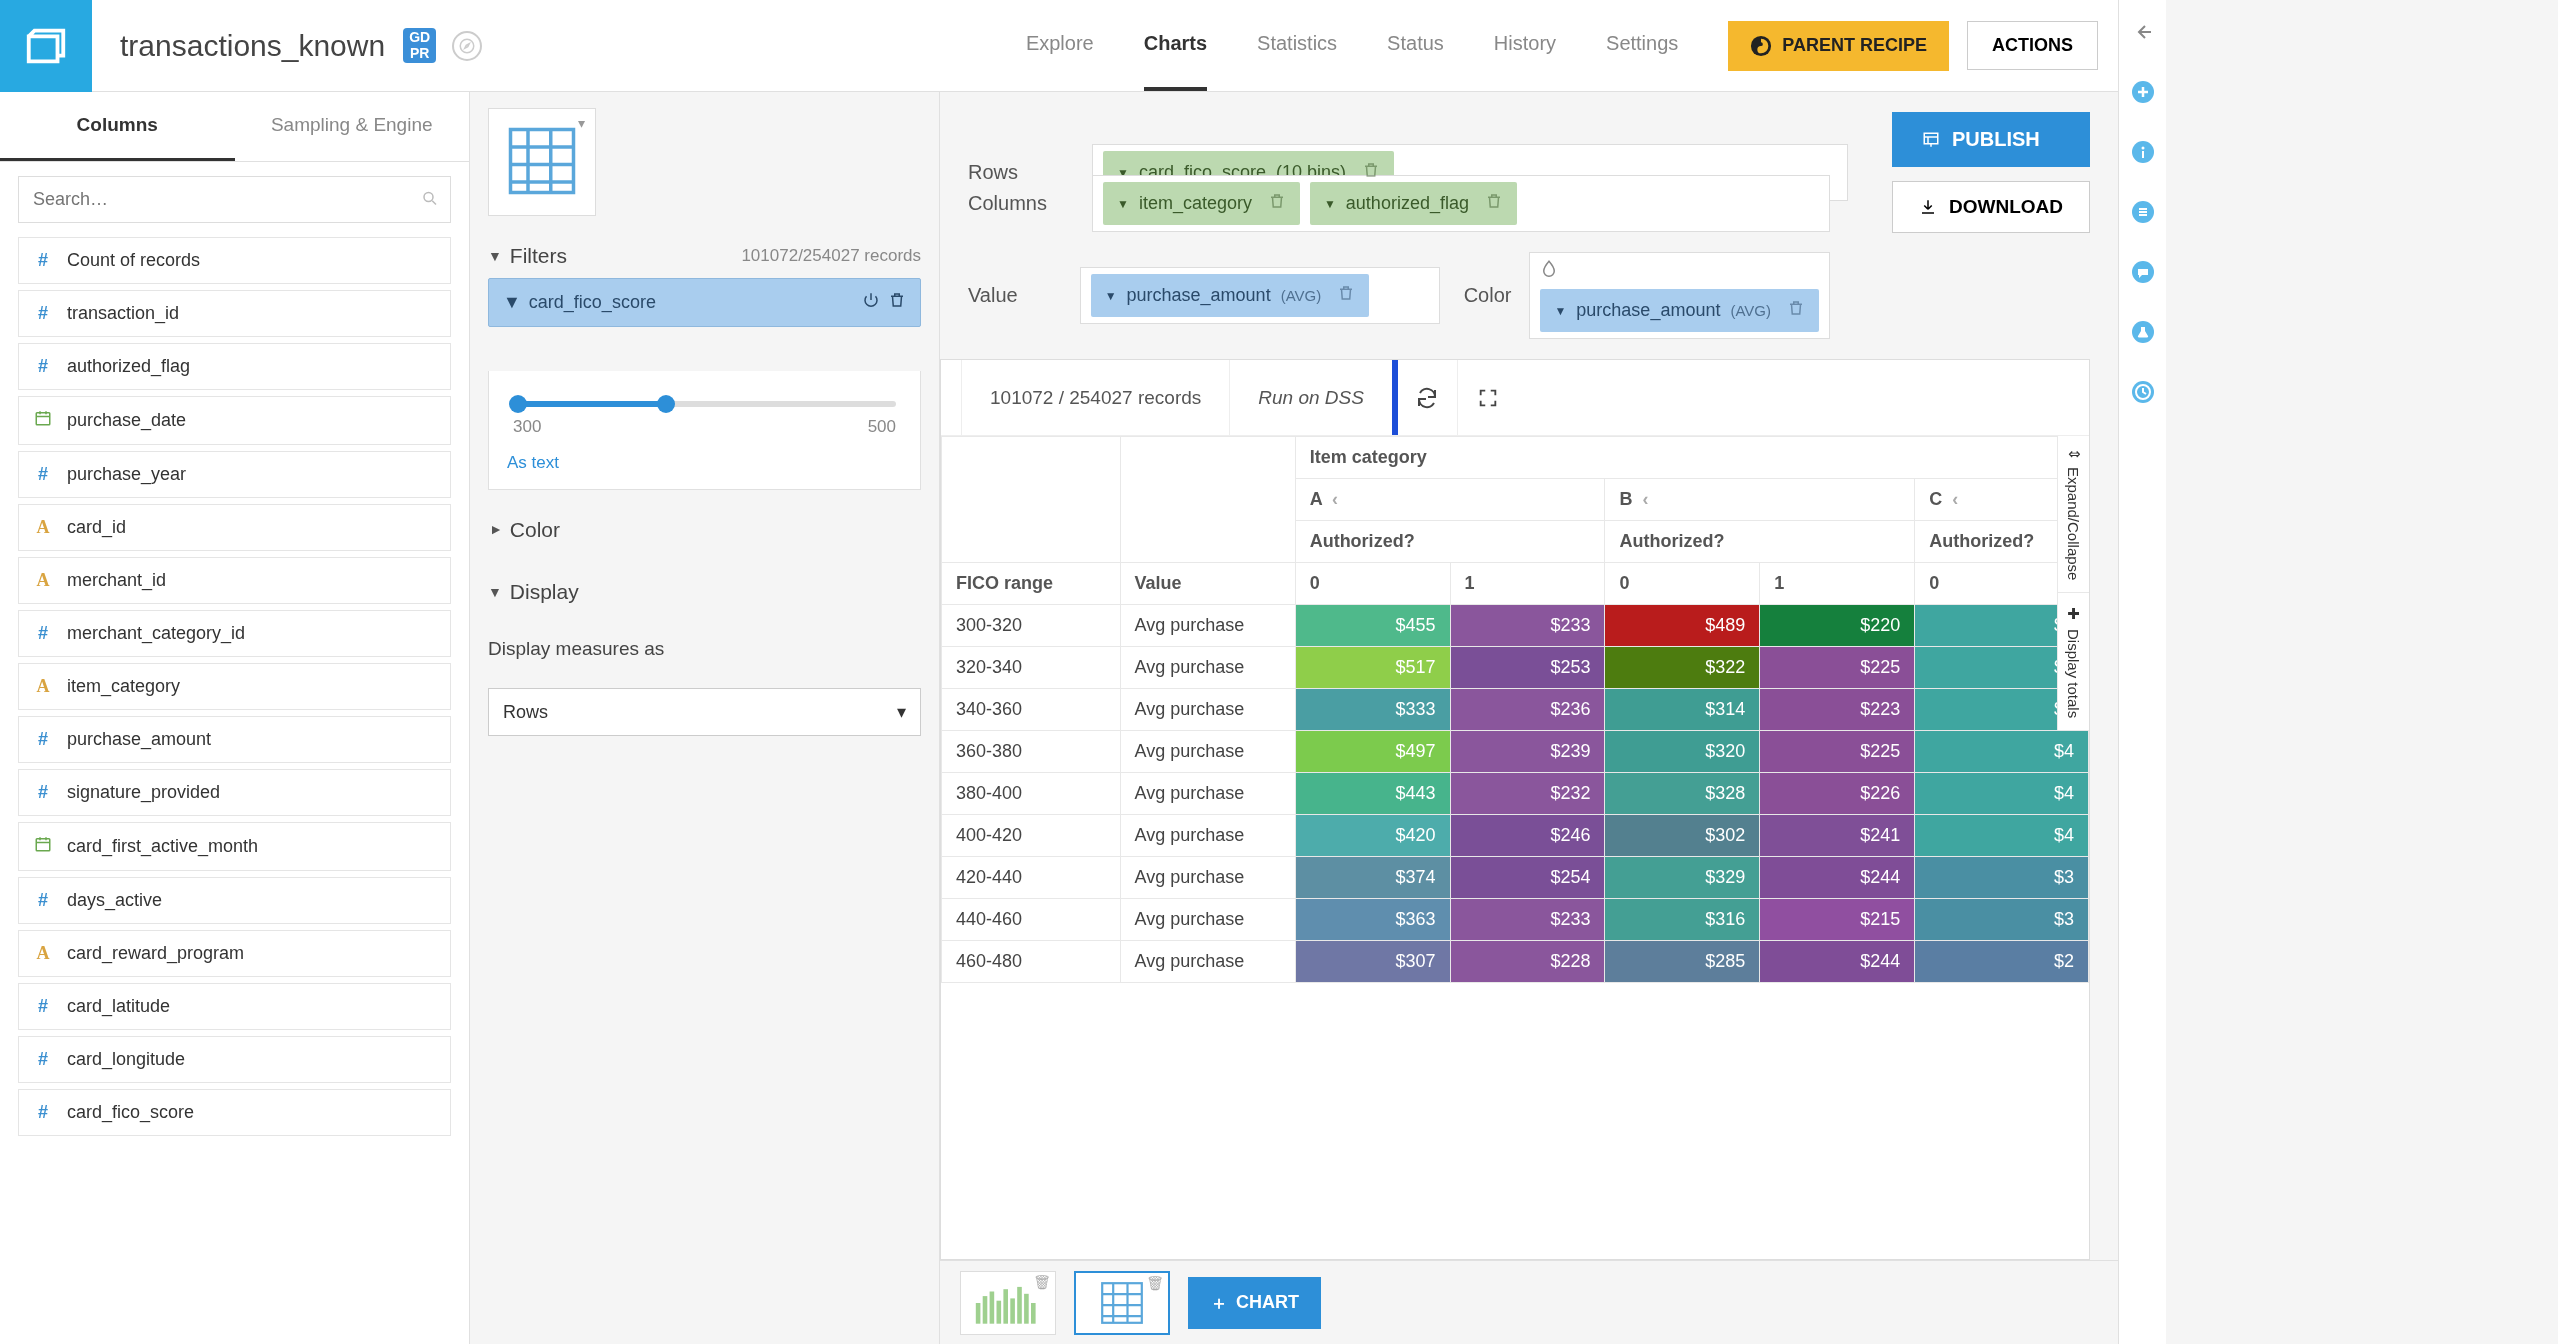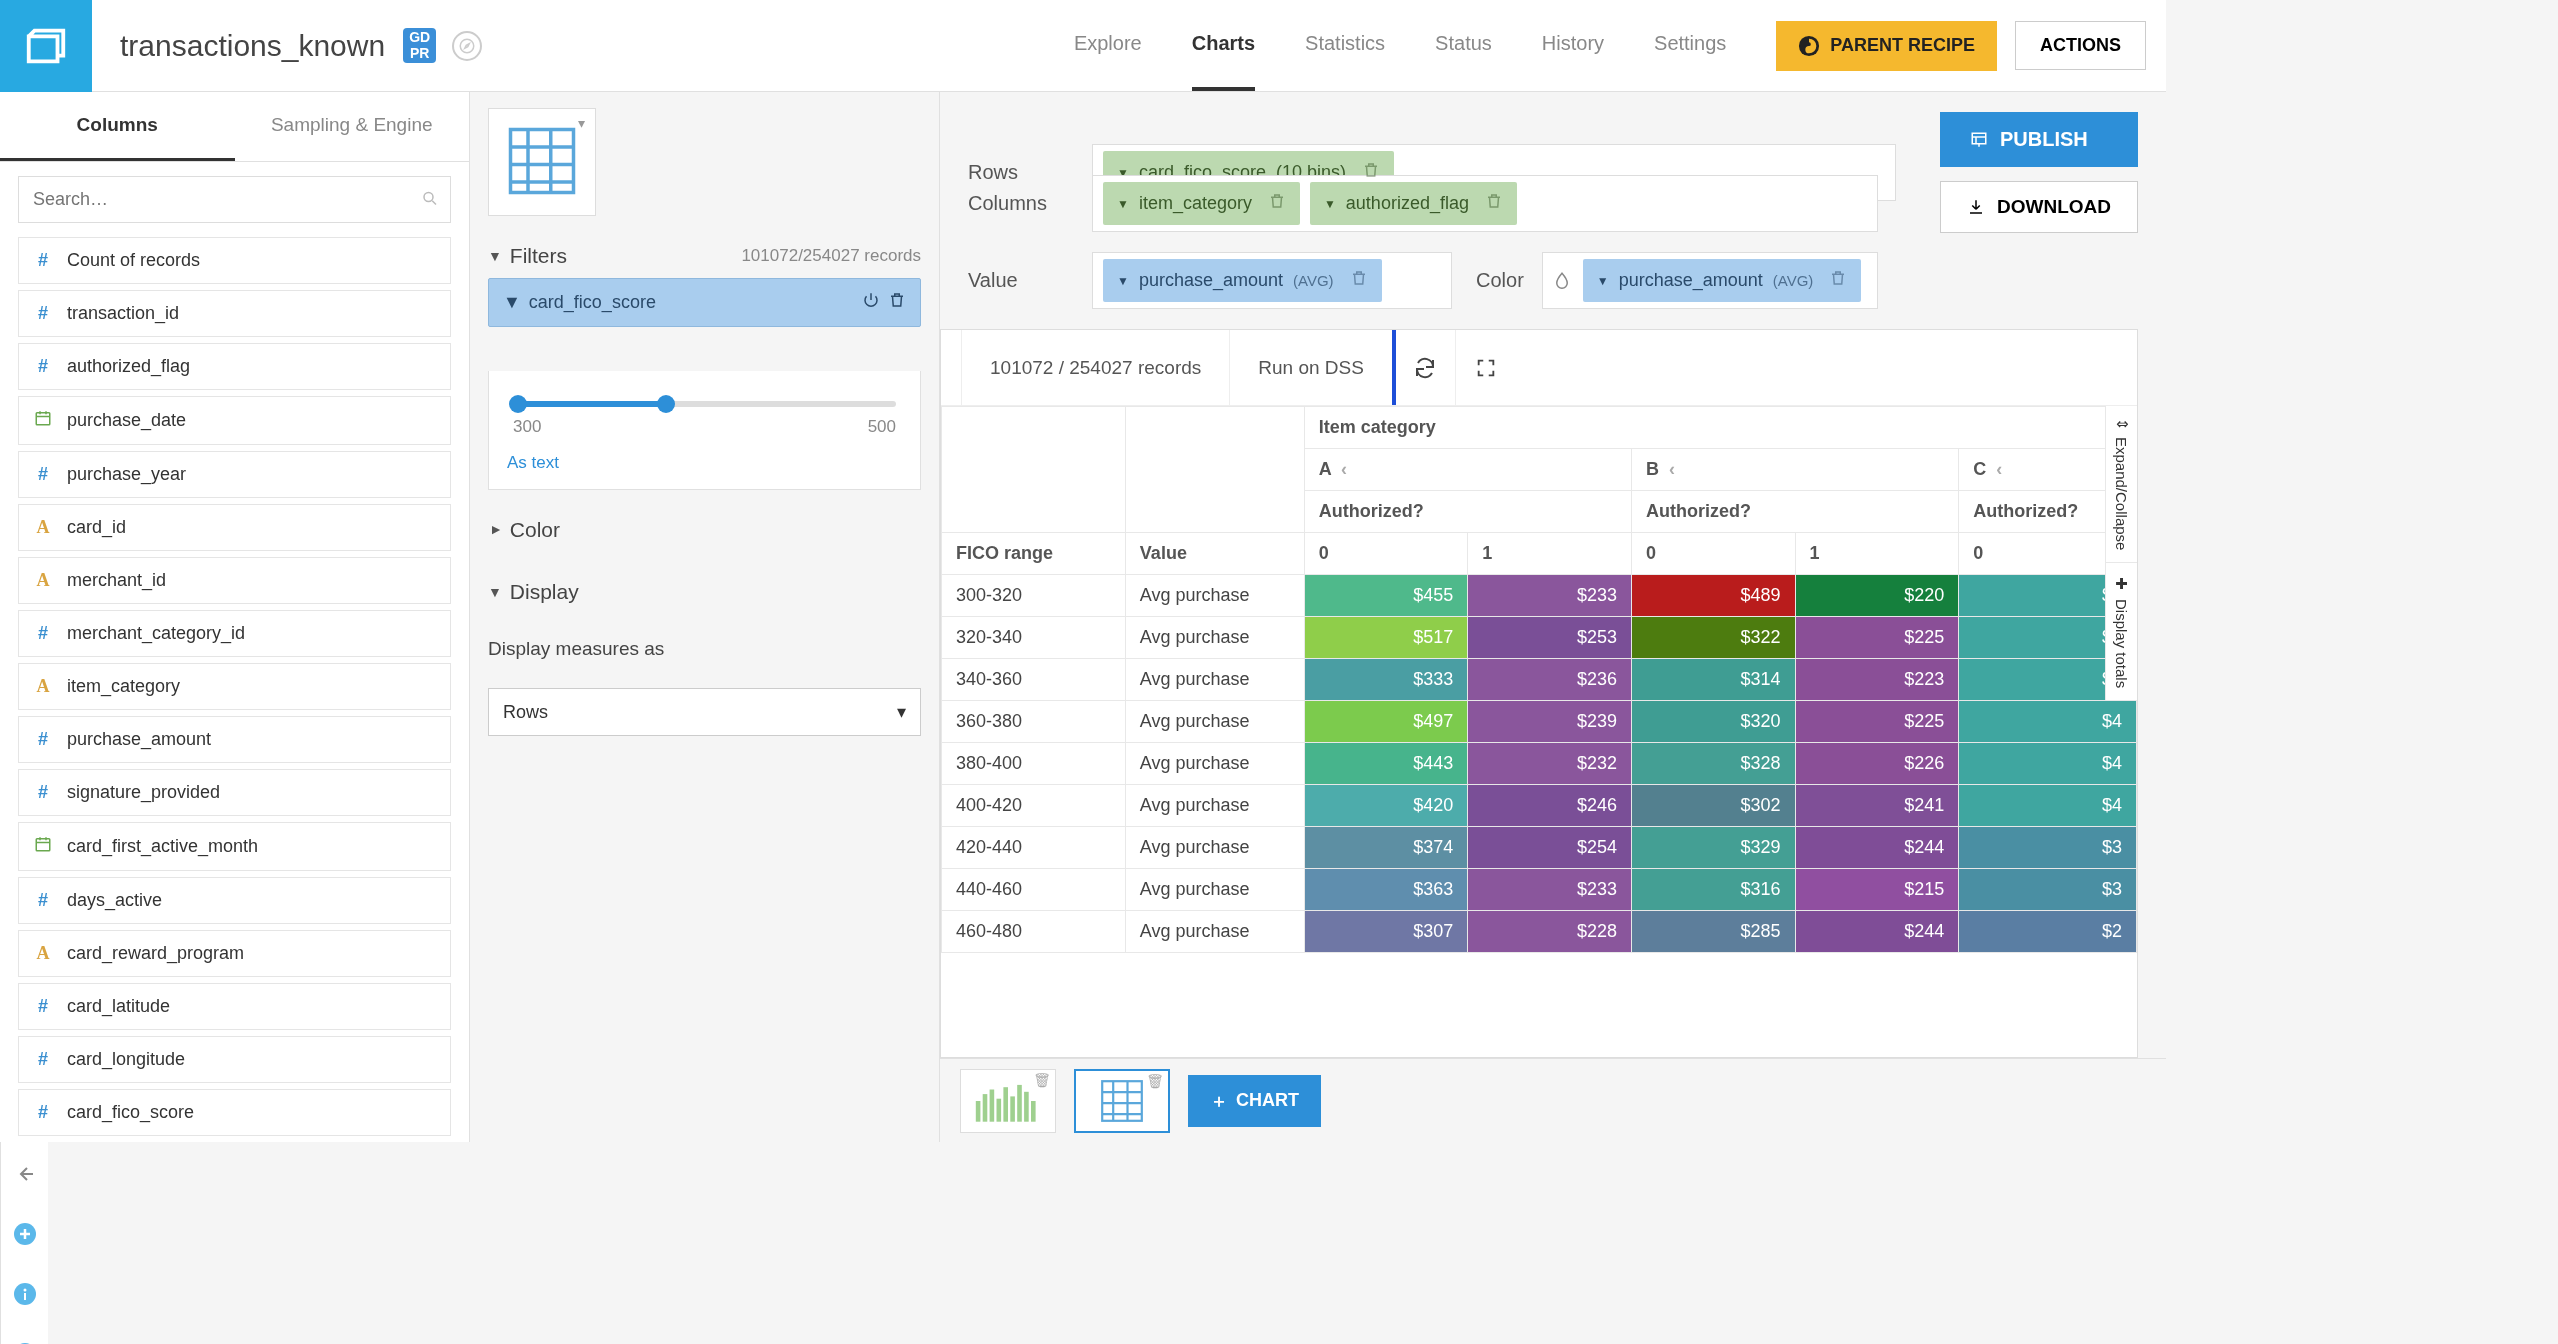--- a/index.html
+++ b/index.html
@@ -1,18 +1,18 @@
 <!DOCTYPE html>
 <html><head>
 <meta charset="utf-8">
 <style>
   * { box-sizing: border-box; margin: 0; padding: 0; }
   body { font-family: -apple-system, BlinkMacSystemFont, "Segoe UI", Helvetica, Arial, sans-serif; font-size: 13px; color: #333; background: #f5f5f5; overflow: hidden; }
   
-  .app { display: flex; width: 2166px; height: 1344px; transform-origin: top left; flex-direction: column; }
+  .app { display: flex; width: 2166px; height: 1344px; transform-origin: top left; }
   .main-col { flex: 1; display: flex; flex-direction: column; min-width: 0; }
   .right-rail { width: 48px; background: #fff; border-left: 1px solid #e0e0e0; display: flex; flex-direction: column; align-items: center; padding-top: 20px; gap: 36px; }
   .right-rail .ri { width: 24px; height: 24px; color: #bbb; display: flex; align-items: center; justify-content: center; cursor: pointer; }
   .right-rail .ri.blue { color: #5bb8ea; }
 
   
   .topbar { height: 92px; background: #fff; border-bottom: 1px solid #e0e0e0; display: flex; align-items: center; padding: 0 20px 0 0; }
   .ds-icon { width: 92px; height: 92px; background: #28a9e1; display: flex; align-items: center; justify-content: center; }
   .ds-icon svg { width: 46px; height: 46px; stroke: #fff; fill: none; stroke-width: 2; }
   .ds-title { font-size: 30px; font-weight: 400; color: #444; margin-left: 28px; }
@@ -83,21 +83,21 @@
   .btn-download { background: #fff; border: 1px solid #ccc; font-size: 19px; font-weight: 600; padding: 14px 26px; display: inline-flex; align-items: center; gap: 12px; cursor: pointer; margin-top: 14px; }
   .right-buttons { display: flex; flex-direction: column; align-items: stretch; margin-left: 20px; }
   .color-row { display: flex; align-items: center; gap: 18px; }
   .drop-icon { width: 20px; height: 20px; color: #888; }
 
   
   .chart-card { margin: 0 28px 0 0; border: 1px solid #ddd; background: #fff; display: flex; flex-direction: column; flex: 1; min-height: 0; }
   .card-head { display: flex; align-items: center; border-bottom: 1px solid #eee; padding: 0 20px; height: 76px; }
   .card-title { font-size: 26px; color: #555; flex: 1; white-space: nowrap; overflow: hidden; text-overflow: ellipsis; padding-right: 20px; }
   .card-meta { font-size: 19px; color: #555; padding: 0 28px; border-left: 1px solid #eee; border-right: 1px solid #eee; height: 100%; display: flex; align-items: center; }
-  .card-run { font-size: 19px; color: #555; padding: 0 28px; border-right: 4px solid #1d4ed8; height: 100%; display: flex; align-items: center; }
+  .card-run { font-size: 19px; color: #555; padding: 0 28px; border-right: 6px solid #1d4ed8; height: 100%; display: flex; align-items: center; font-style: italic; }
   .card-icon { width: 60px; height: 100%; display: flex; align-items: center; justify-content: center; color: #444; cursor: pointer; border-right: 1px solid #eee; font-size: 22px; }
   .card-icon:last-child { border-right: none; }
   
   .pivot-wrap { flex: 1; overflow: auto; position: relative; font-size: 18px; }
   .pivot-table { border-collapse: collapse; }
   .pivot-table th, .pivot-table td { border: 1px solid #e8e8e8; padding: 10px 14px; text-align: left; white-space: nowrap; }
   .pivot-table th { font-weight: 600; color: #555; background: #fff; }
   .pivot-table .groupA { width: 200px; }
   .pivot-table .cell { font-family: inherit; text-align: right; font-variant-numeric: tabular-nums; color: #fff; width: 190px; }
   .pivot-table .rowlabel { color: #444; }

